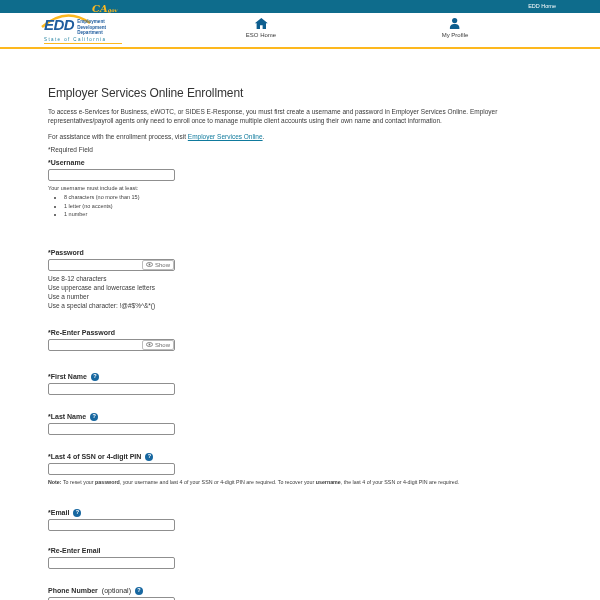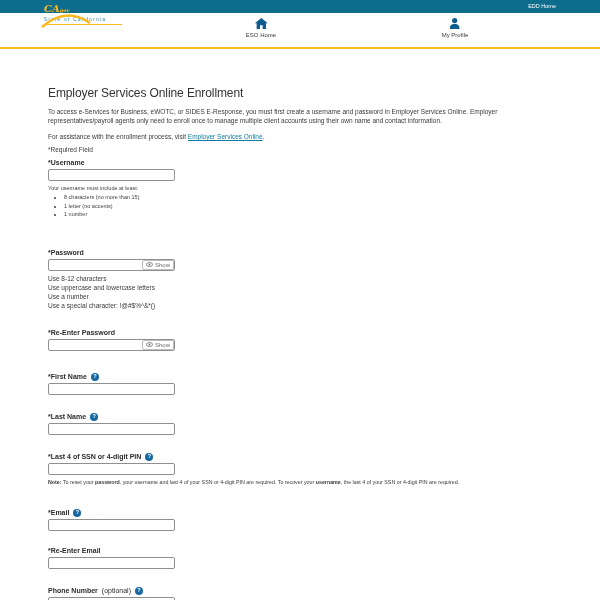--- a/index.html
+++ b/index.html
@@ -12,21 +12,21 @@
     color:#3a3a3a;
   }
   
   .topbar { height:13px; background:var(--teal-bar,#0E6C8C); position:relative; }
   .ca-logo {
     position:absolute; left:44px; top:0; height:13px;
     color:var(--gold,#FDB81E);
     font-family:"DejaVu Serif", serif; font-style:italic; font-weight:bold;
     line-height:13px; cursor:pointer;
   }
-  .ca-logo .ca { font-size:10px; }
+  .ca-logo .ca { font-size:10px;margin-left:48px; }
   .ca-logo .gov { font-size:5px; }
   .edd-home-link {
     position:absolute; right:44px; top:3px;
     color:#ffffff; font-size:5.5px; text-decoration:none; cursor:pointer;
   }
   
   .header { height:34px; position:relative; background:#fff; }
   .edd-logo { position:absolute; left:44px; top:3px; width:78px; cursor:pointer; }
   .swoosh { position:absolute; top:-2px; left:-3px; color:var(--gold,#FDB81E); }
   .edd-row { display:flex; align-items:flex-start; gap:3px; position:relative; }
@@ -111,20 +111,28 @@
     <span class="ca">CA</span><span class="gov">gov</span>
   </div>
   <a class="edd-home-link">EDD Home</a>
 </div>
 
 <div class="header">
   <div class="edd-logo">
     <svg class="swoosh" width="50" height="14" viewBox="0 0 50 14">
       <path d="M1 13 Q 25 -8 49 9" stroke="currentColor" stroke-width="2.4" fill="none"></path>
     </svg>
+    <div class="edd-row">
+      <span class="edd-acronym">EDD</span>
+      <span class="edd-lines">
+        <span>Employment</span>
+        <span>Development</span>
+        <span>Department</span>
+      </span>
+    </div>
     <div class="edd-state">State of California</div>
   </div>
 
   <a class="nav-item nav-eso">
     <svg class="nav-icon" width="13" height="11" viewBox="0 0 13 11">
       <path d="M6.5 0 L13 5.2 H11.2 V11 H7.8 V7.3 H5.2 V11 H1.8 V5.2 H0 Z" fill="currentColor"></path>
     </svg>
     <span class="nav-label">ESO Home</span>
   </a>
 

